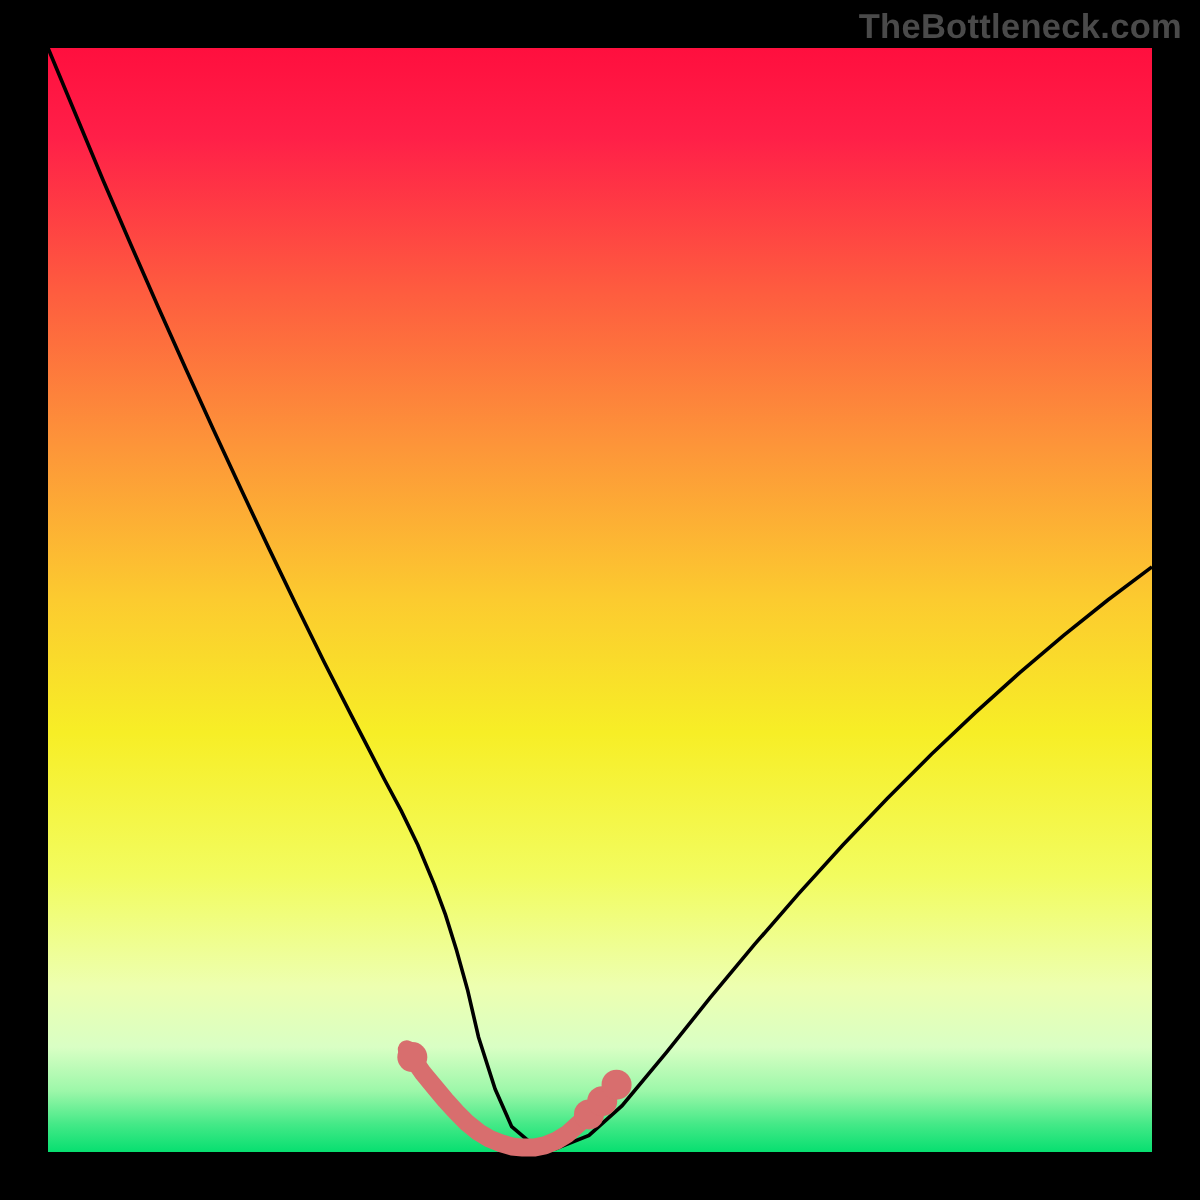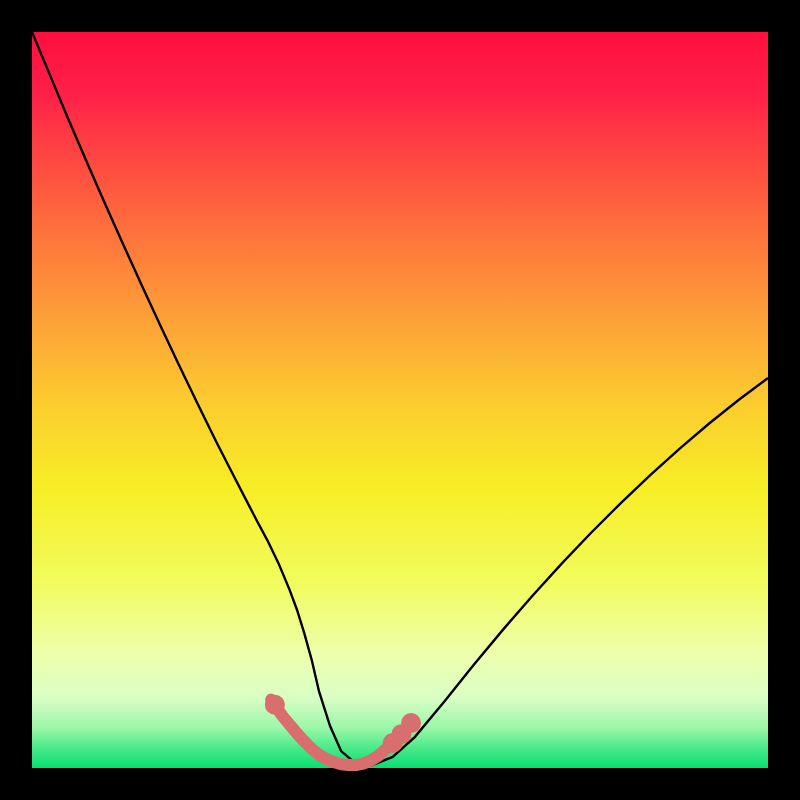--- a/index.html
+++ b/index.html
@@ -30,20 +30,21 @@
   svg.chart {
     position: absolute;
     left: 0;
     top: 0;
   }
 </style>
 </head>
 <body>
 
 <div class="stage">
+  <div class="watermark">TheBottleneck.com</div>
 
   <svg class="chart" width="800" height="800" viewBox="0 0 800 800">
     <defs>
       <linearGradient id="bg-grad" x1="0" y1="0" x2="0" y2="1">
           <stop offset="0.00%" stop-color="#ff0f3e"></stop>
           <stop offset="8.00%" stop-color="#ff1f48"></stop>
           <stop offset="22.00%" stop-color="#fe5c3f"></stop>
           <stop offset="36.00%" stop-color="#fd9539"></stop>
           <stop offset="50.00%" stop-color="#fccb2f"></stop>
           <stop offset="62.00%" stop-color="#f7ee26"></stop>

